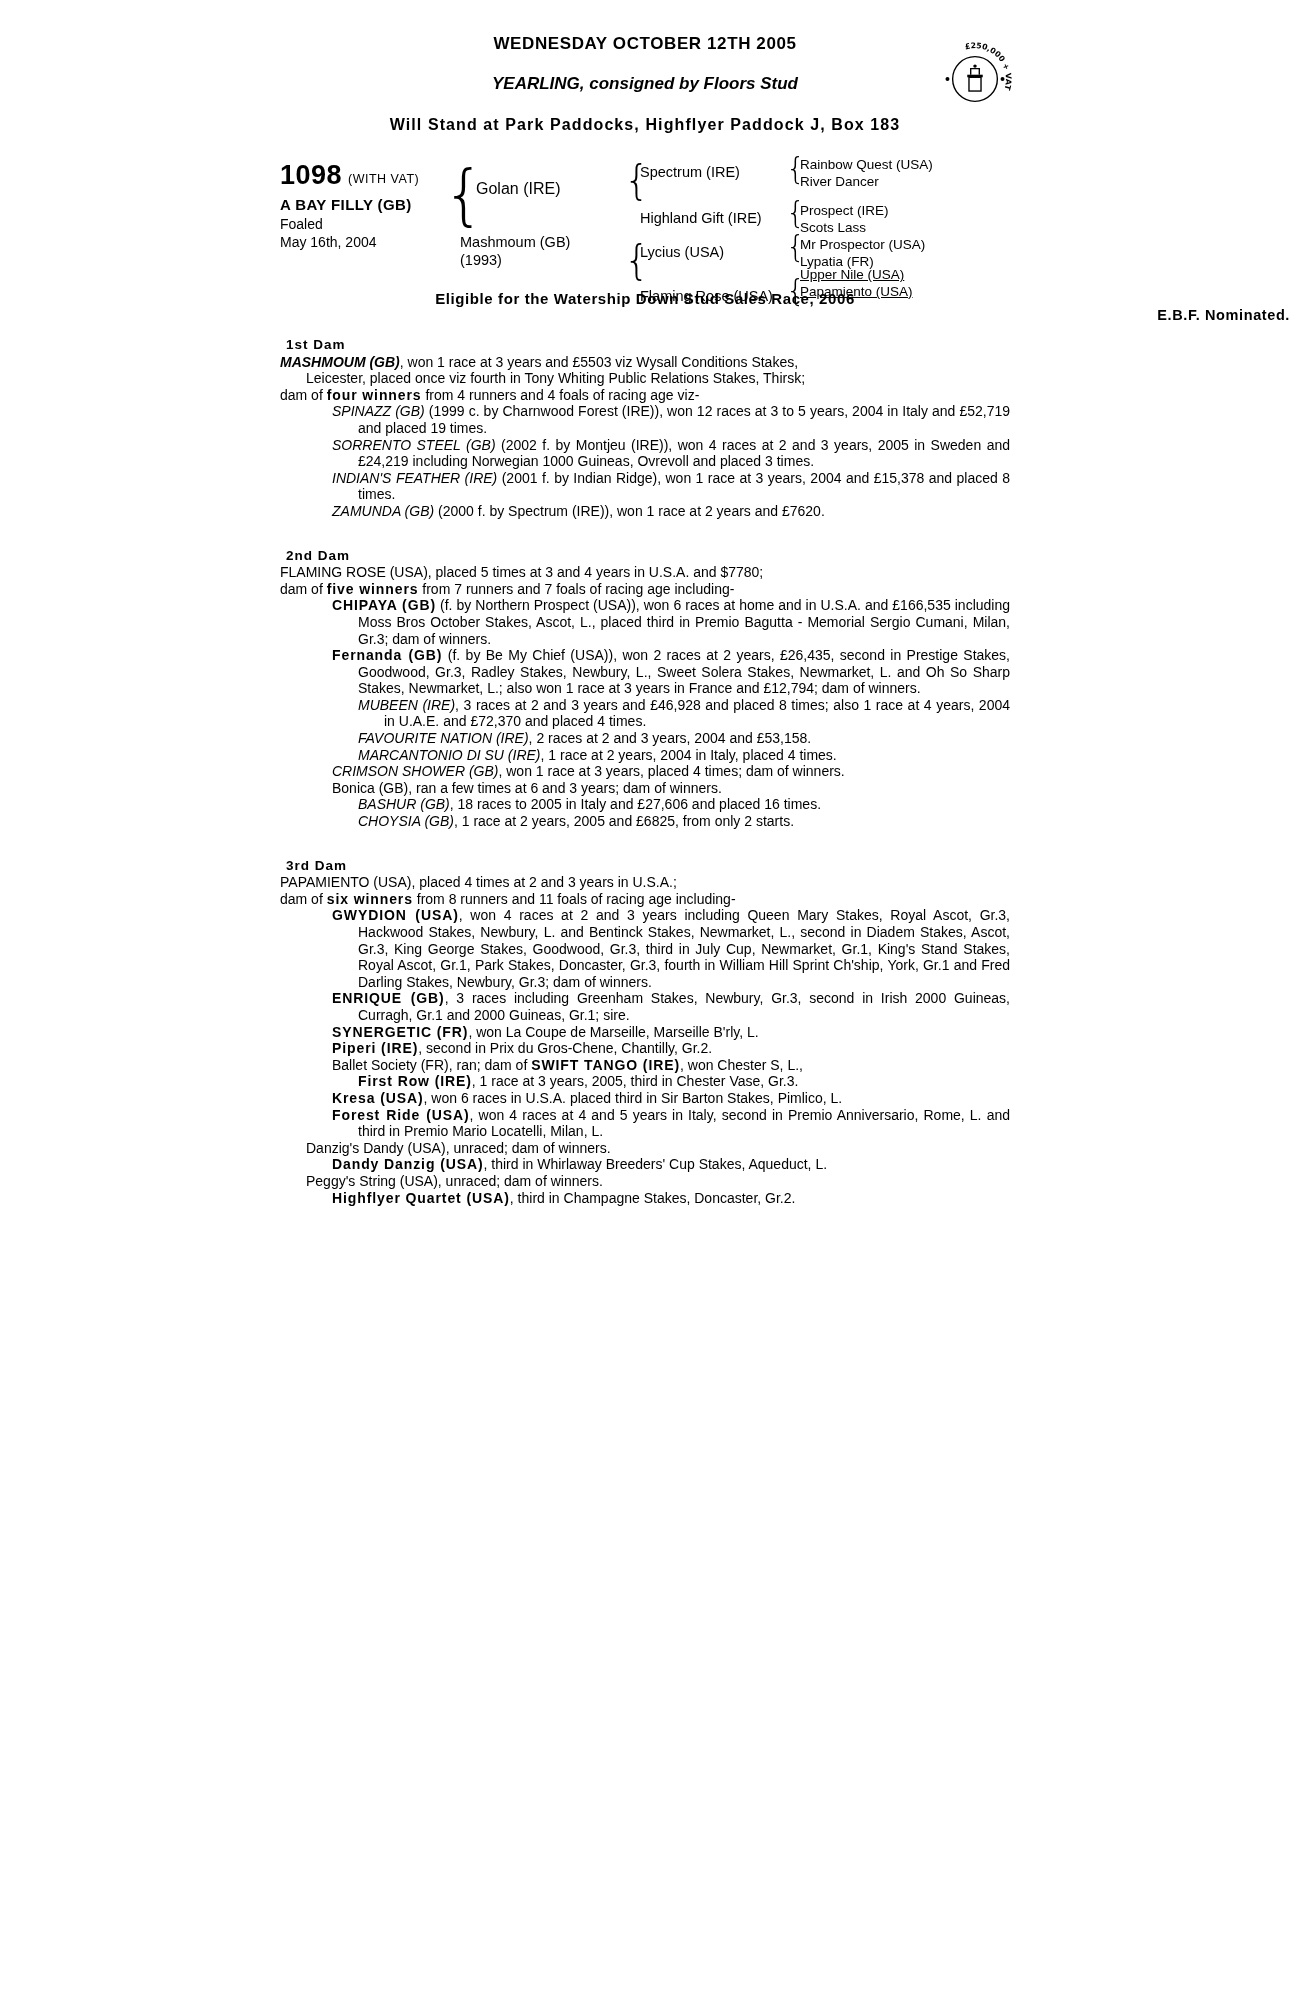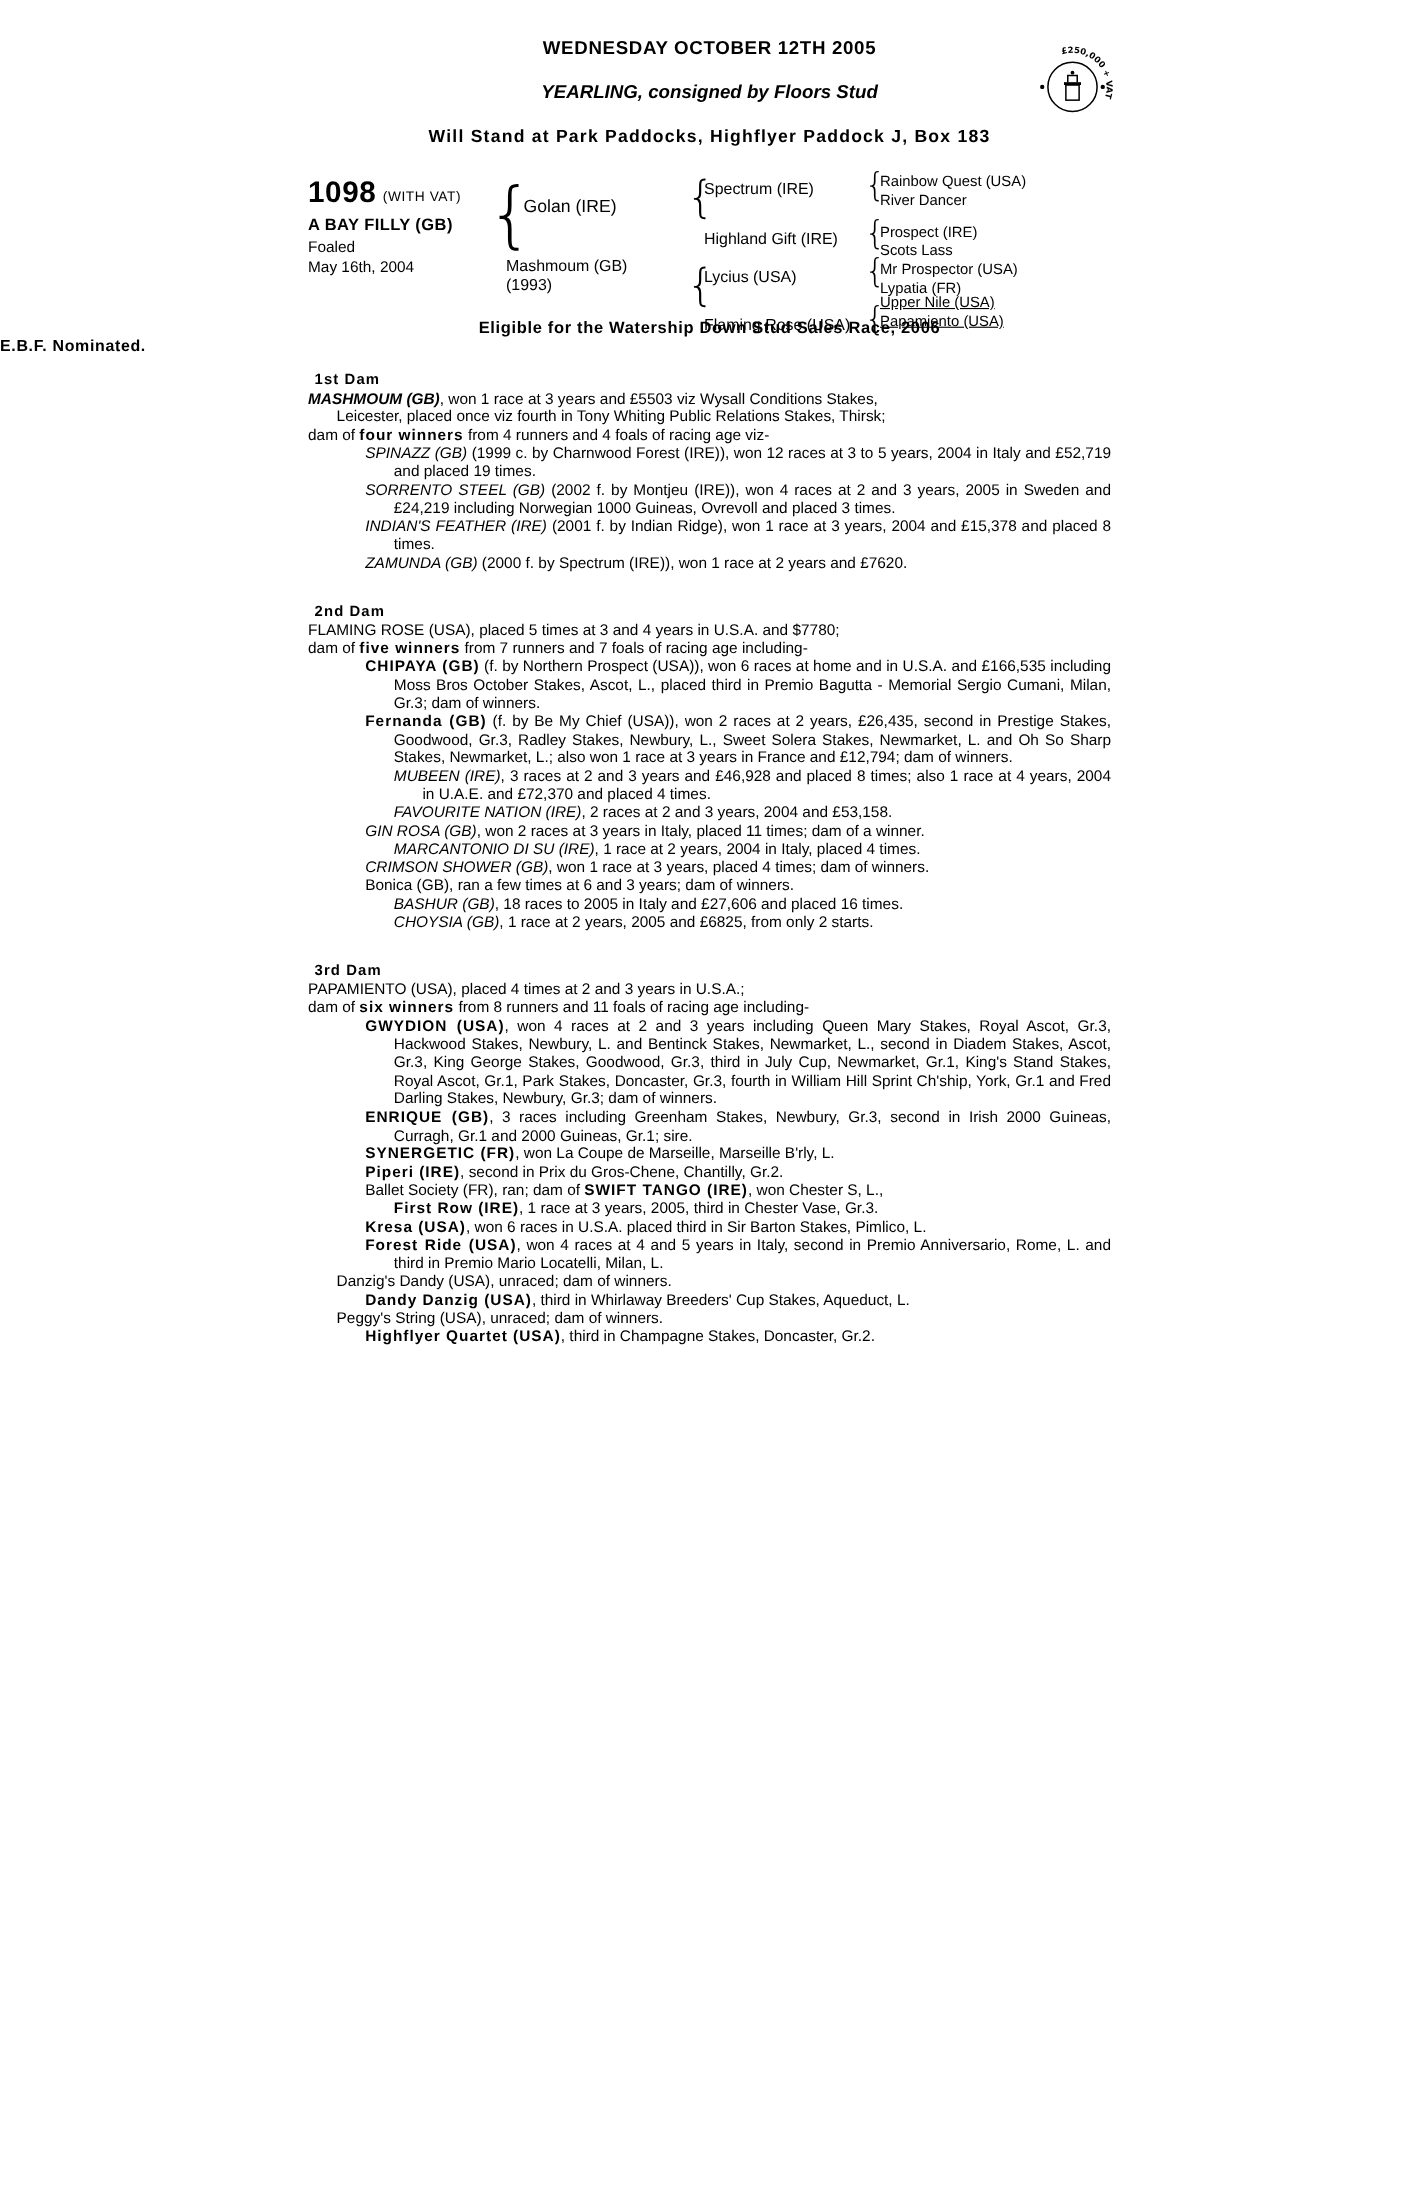--- a/index.html
+++ b/index.html
@@ -141,21 +141,21 @@
   .b-sm4 { font-size: 30px; left: 506px; top: 122px; }
 
   .eligible {
     text-align: center;
     font-size: 15px;
     font-weight: 700;
     letter-spacing: 0.6px;
     margin-top: 6px;
   }
   .ebf {
-    text-align: left;
+    text-align: right;
     font-size: 14.5px;
     font-weight: 700;
     letter-spacing: 0.6px;
     margin-bottom: 6px;
   }
   
   .body {
     width: 730px;
     margin: 0 auto;
     font-size: 14px;
@@ -268,21 +268,20 @@
     <div class="gap"></div>
 
     <div class="damhead">2nd Dam</div>
     <div class="l0"><span>FLAMING ROSE (USA)</span><span>, placed 5 times at 3 and 4 years in U.S.A. and $7780;</span></div>
     <div class="l0"><span>dam of </span><b class="sp">five winners</b><span> from 7 runners and 7 foals of racing age including-</span></div>
 
     <div class="hang3 just"><b class="sp">CHIPAYA (GB)</b><span> (f. by Northern Prospect (USA)), won 6 races at home and in U.S.A. and £166,535 including Moss Bros October Stakes, Ascot, L., placed third in Premio Bagutta - Memorial Sergio Cumani, Milan, Gr.3; dam of winners.</span></div>
     <div class="hang3 just"><b class="sp">Fernanda (GB)</b><span> (f. by Be My Chief (USA)), won 2 races at 2 years, £26,435, second in Prestige Stakes, Goodwood, Gr.3, Radley Stakes, Newbury, L., Sweet Solera Stakes, Newmarket, L. and Oh So Sharp Stakes, Newmarket, L.; also won 1 race at 3 years in France and £12,794; dam of winners.</span></div>
     <div class="hang4 just"><i>MUBEEN (IRE)</i><span>, 3 races at 2 and 3 years and £46,928 and placed 8 times; also 1 race at 4 years, 2004 in U.A.E. and £72,370 and placed 4 times.</span></div>
     <div class="hang4 just"><i>FAVOURITE NATION (IRE)</i><span>, 2 races at 2 and 3 years, 2004 and £53,158.</span></div>
-    <div class="hang3 just"><i>GIN ROSA (GB)</i><span>, won 2 races at 3 years in Italy, placed 11 times; dam of a winner.</span></div>
     <div class="hang4 just"><i>MARCANTONIO DI SU (IRE)</i><span>, 1 race at 2 years, 2004 in Italy, placed 4 times.</span></div>
     <div class="hang3 just"><i>CRIMSON SHOWER (GB)</i><span>, won 1 race at 3 years, placed 4 times; dam of winners.</span></div>
     <div class="hang3 just"><span>Bonica (GB)</span><span>, ran a few times at 6 and 3 years; dam of winners.</span></div>
     <div class="hang4 just"><i>BASHUR (GB)</i><span>, 18 races to 2005 in Italy and £27,606 and placed 16 times.</span></div>
     <div class="hang4 just"><i>CHOYSIA (GB)</i><span>, 1 race at 2 years, 2005 and £6825, from only 2 starts.</span></div>
 
     <div class="gap"></div>
 
     <div class="damhead">3rd Dam</div>
     <div class="l0"><span>PAPAMIENTO (USA)</span><span>, placed 4 times at 2 and 3 years in U.S.A.;</span></div>

